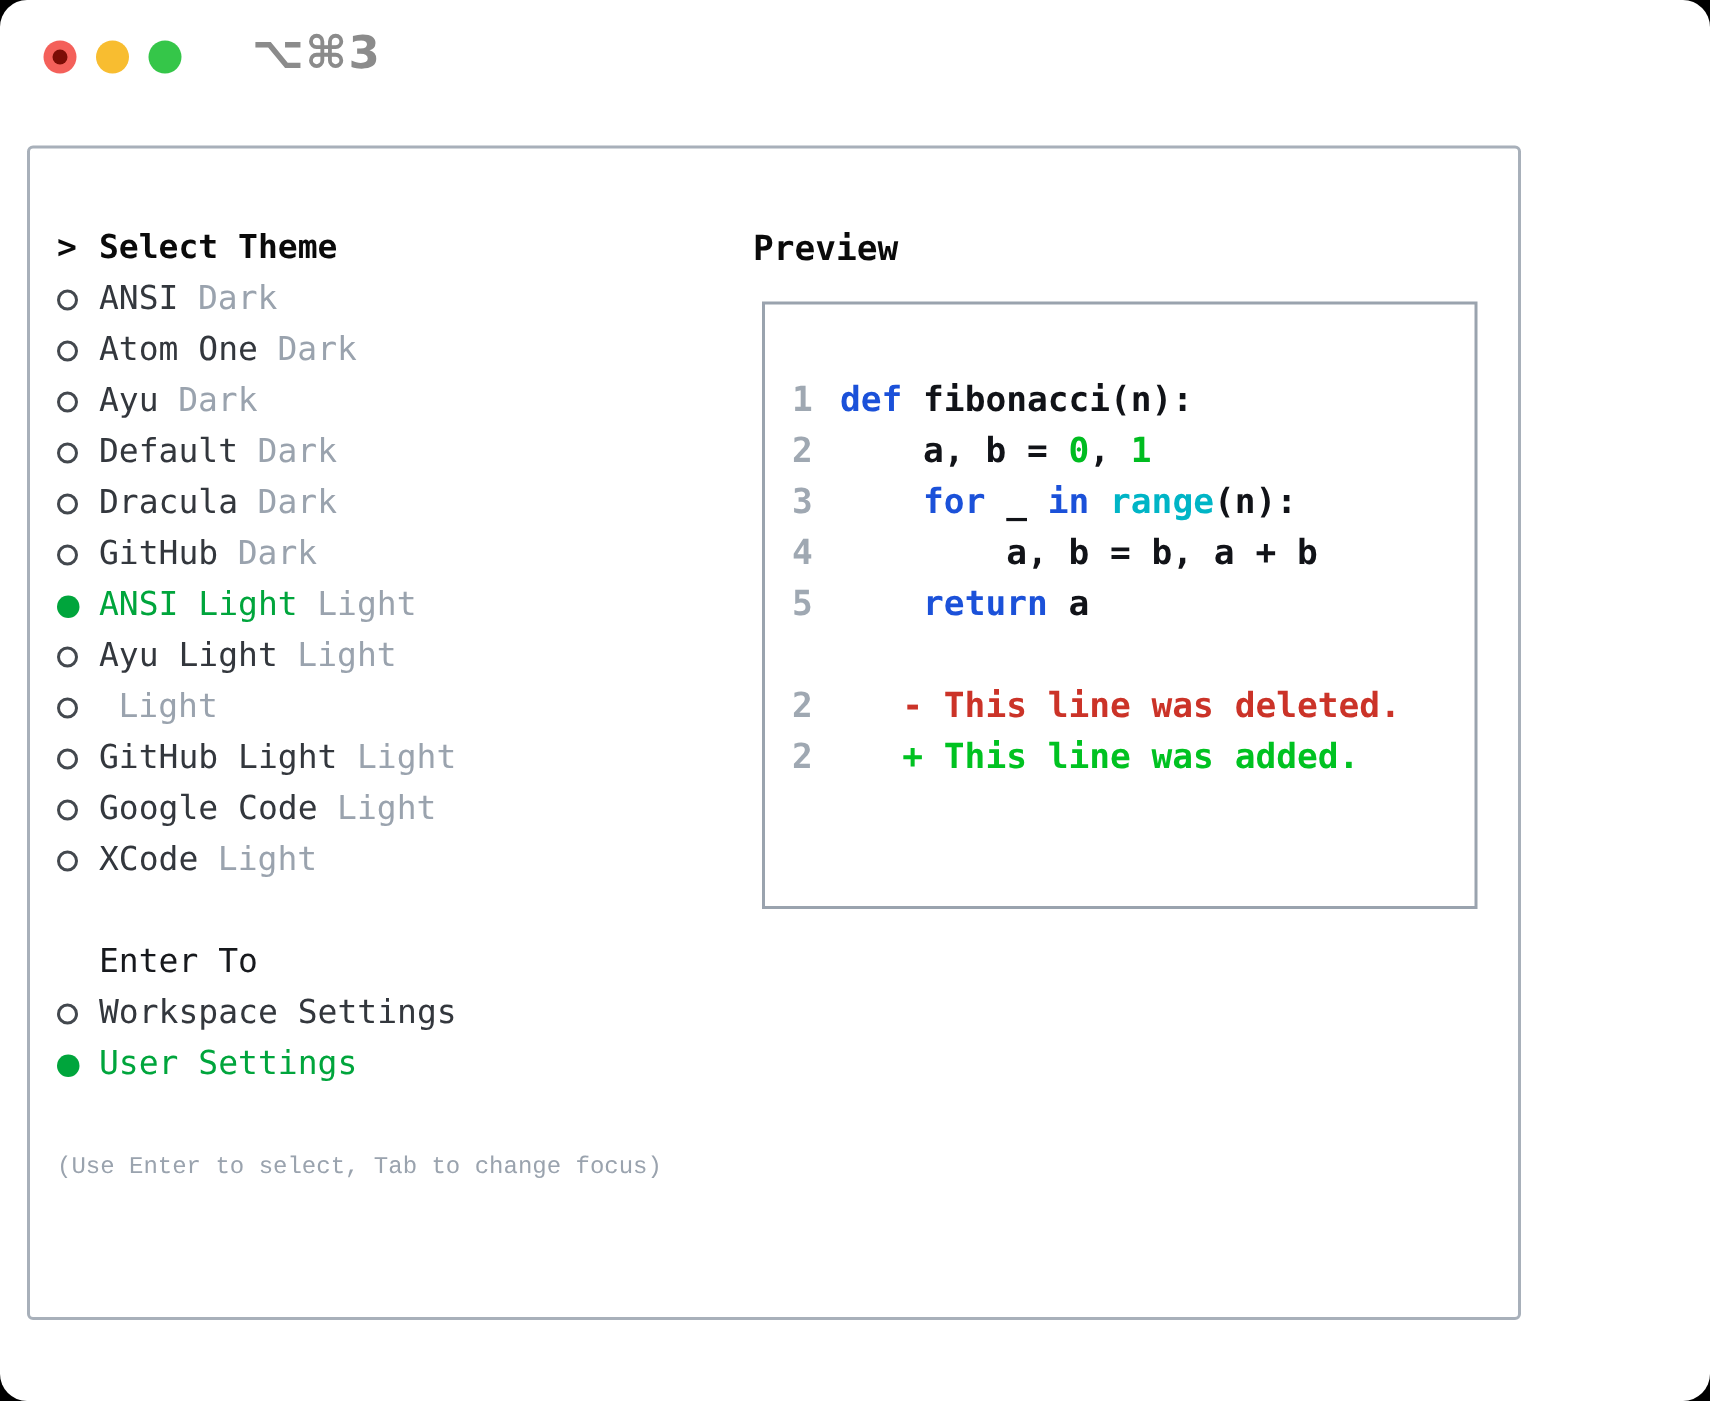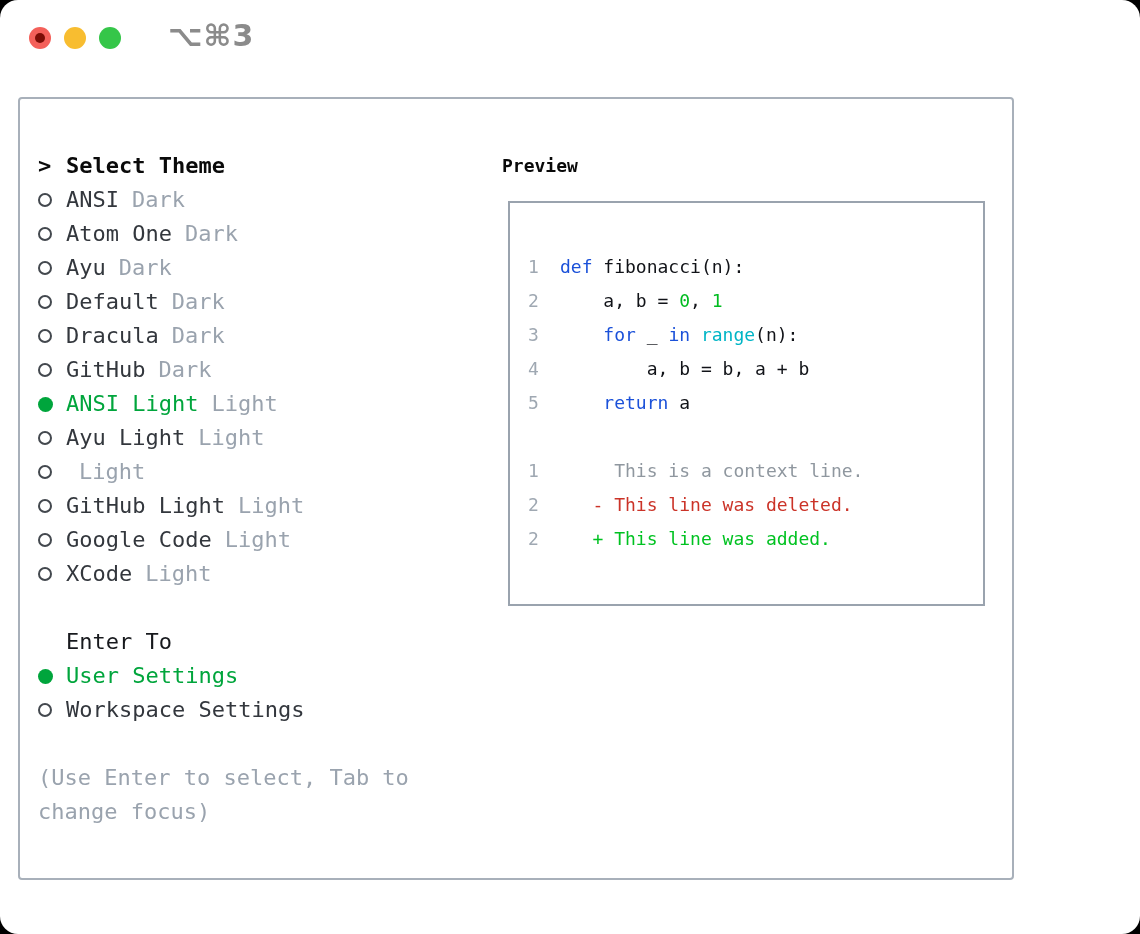--- a/index.html
+++ b/index.html
@@ -29,30 +29,30 @@
   .marker{width:28px;flex:0 0 28px;display:flex;align-items:center;}
   .prompt{font-weight:bold;color:var(--heading-black,#000);}
   .radio{width:14px;height:14px;box-sizing:border-box;border:2px solid #43484e;border-radius:50%;}
   .radio.sel{background:var(--accent-green,#00a53c);border:none;width:15px;height:15px;}
   .hdr{font-weight:bold;color:var(--heading-black,#000);}
   .subhdr{color:#17191d;}
   .tname{color:var(--text-dark,#33373d);}
   .tname.sel{color:var(--accent-green,#00a53c);}
   .variant{color:var(--muted-gray,#9aa3ae);margin-left:13px;}
   .opt.sel{color:var(--accent-green,#00a53c);}
-  .help{margin:0;width:434px;font-size:22px;line-height:34px;color:var(--muted-gray,#9aa3ae);}
+  .help{margin:0;width:434px;font-size:16px;line-height:34px;color:var(--muted-gray,#9aa3ae);font-family:Liberation Mono, monospace;}
   
-  .preview{position:absolute;left:482px;top:50px;width:486px;font-size:18px;line-height:34px;}
+  .preview{position:absolute;left:482px;top:50px;width:486px;font-size:23px;line-height:34px;}
   .pv-title{font-weight:bold;color:var(--heading-black,#000);height:34px;}
   .pv-box{
     margin-left:6px;margin-top:18px;width:477px;height:405px;box-sizing:border-box;
     border:2px solid var(--box-border,#9aa3ae);background:#fff;
     padding:47px 0 0 18px;overflow:hidden;
   }
-  .pline{height:34px;white-space:pre;}
+  .pline{height:34px;white-space:pre;font-weight:bold;}
   .ln{display:inline-block;width:14px;margin-right:18px;color:var(--line-number-gray,#9fa8b2);}
   .tok-plain{color:#111318;}
   .tok-keyword{color:var(--keyword-blue,#1b51d9);}
   .tok-builtin{color:var(--builtin-cyan,#00b5c6);text-align:center;}
   .tok-number{color:var(--number-green,#00bc20);}
   .tok-context{color:var(--context-gray,#8f979f);}
   .tok-deleted{color:var(--deleted-red,#cb3328);}
   .tok-added{color:var(--added-green,#00c221);}
 </style>
 </head>
@@ -93,38 +93,37 @@
         </div>
 
       <div class="row"></div>
 
       <div class="row">
         <span class="marker"></span>
         <span class="subhdr">Enter To</span>
       </div>
 
       <div id="apply-to-list">
+          <div class="row"><span class="marker"><span class="radio"></span></span><span class="opt">Workspace Settings</span></div>
           <div class="row"><span class="marker"><span class="radio sel"></span></span><span class="opt sel">User Settings</span></div>
-          <div class="row"><span class="marker"><span class="radio"></span></span><span class="opt">Workspace Settings</span></div>
         </div>
 
       <div class="row"></div>
 
       <p class="help">(Use Enter to select, Tab to change focus)</p>
     </div>
 
     <div class="preview">
       <div class="pv-title">Preview</div>
       <div class="pv-box" id="preview-box">
           <div class="pline"><span class="ln">1</span><span class="pcode"><span class="tok-keyword">def</span><span class="tok-plain"> fibonacci(n):</span></span></div>
           <div class="pline"><span class="ln">2</span><span class="pcode"><span class="tok-plain">    a, b = </span><span class="tok-number">0</span><span class="tok-plain">, </span><span class="tok-number">1</span></span></div>
           <div class="pline"><span class="ln">3</span><span class="pcode"><span class="tok-plain">    </span><span class="tok-keyword">for</span><span class="tok-plain"> _ </span><span class="tok-keyword">in</span><span class="tok-plain"> </span><span class="tok-builtin">range</span><span class="tok-plain">(n):</span></span></div>
           <div class="pline"><span class="ln">4</span><span class="pcode"><span class="tok-plain">        a, b = b, a + b</span></span></div>
           <div class="pline"><span class="ln">5</span><span class="pcode"><span class="tok-plain">    </span><span class="tok-keyword">return</span><span class="tok-plain"> a</span></span></div>
           <div class="pline"><span class="ln"></span><span class="pcode"></span></div>
-          <div class="pline"><span class="ln">1</span><span class="pcode"><span class="tok-context">     This is a context line.</span></span></div>
           <div class="pline"><span class="ln">2</span><span class="pcode"><span class="tok-deleted">   - This line was deleted.</span></span></div>
           <div class="pline"><span class="ln">2</span><span class="pcode"><span class="tok-added">   + This line was added.</span></span></div>
         </div>
     </div>
 
   </div>
 </div>
 
 </body></html>

